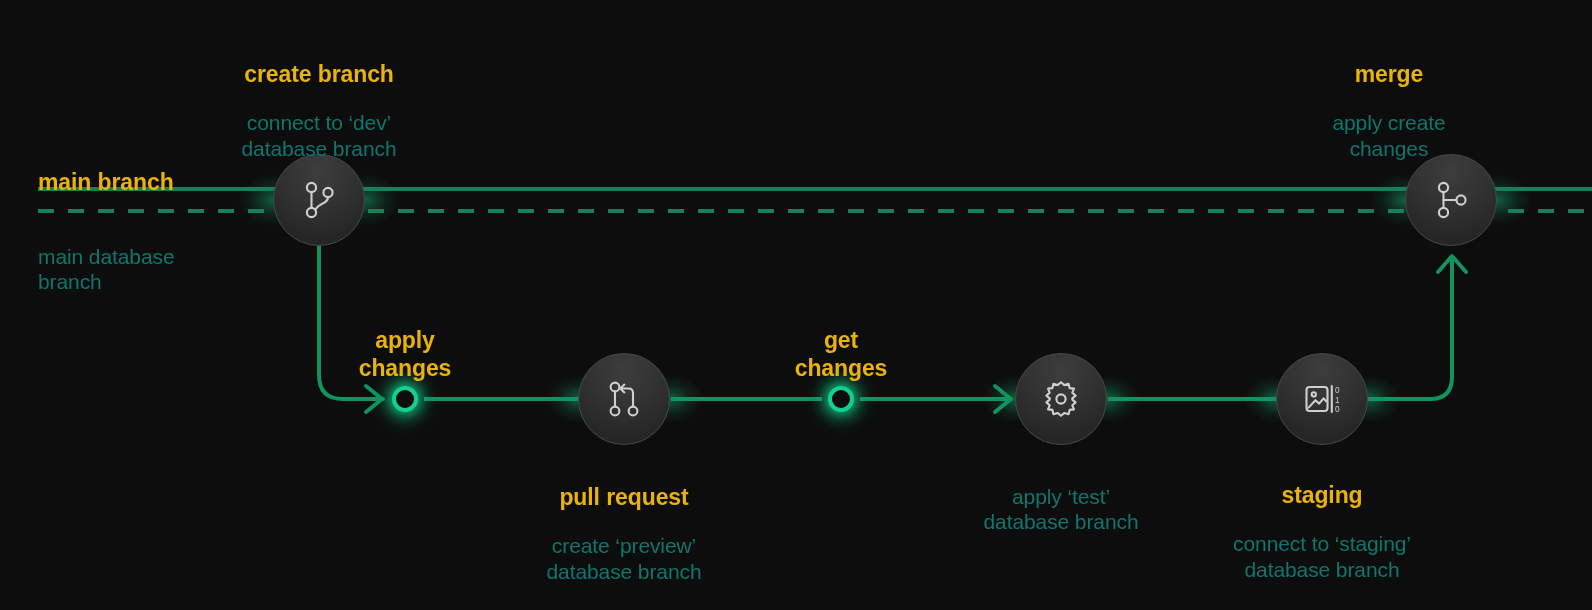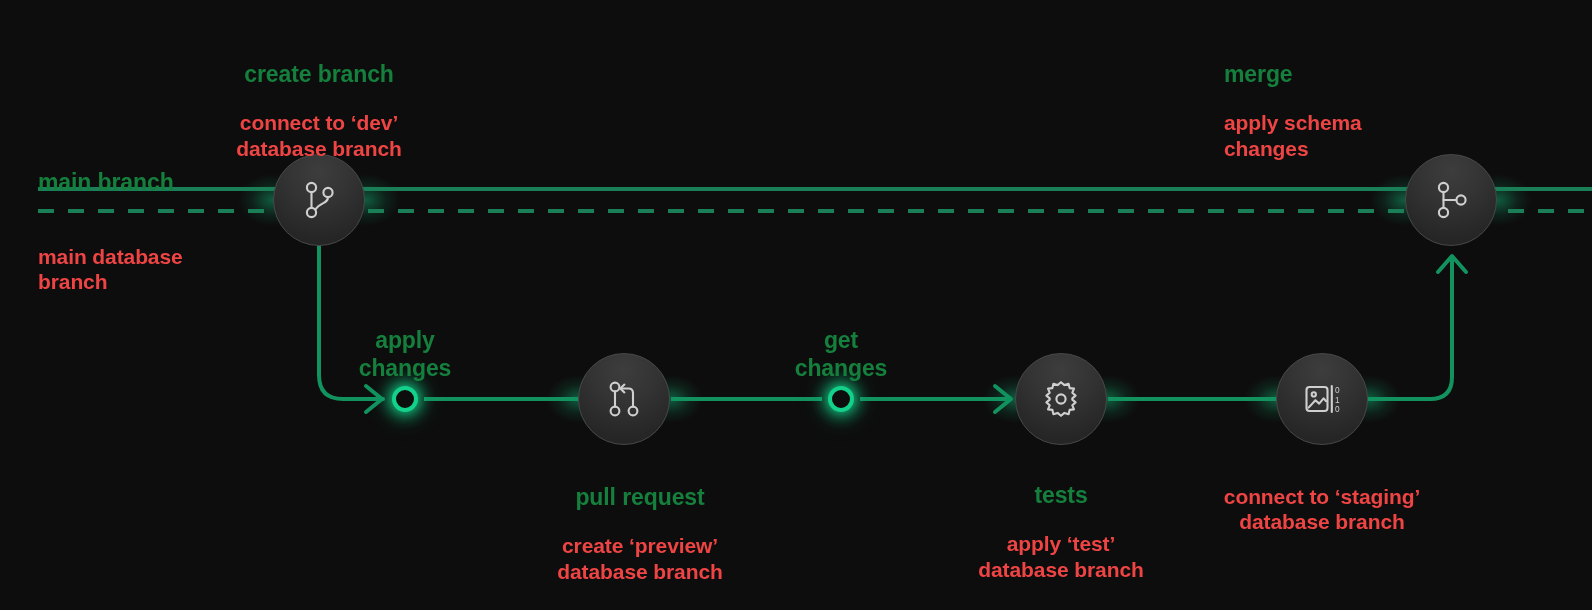--- a/index.html
+++ b/index.html
@@ -57,36 +57,36 @@
 
   
   .lbl{
     position:absolute;
     z-index:8;
     line-height:1.22;
     white-space:pre-line;
   }
   .lbl .title{
     display:block;
-    color:#15803d;
+    color:#eab308;
     font-weight:bold;
     font-size:23px;
     letter-spacing:-0.1px;
   }
   .lbl .sub{
     display:block;
-    color:#ef4444;
-    font-weight:bold;
+    color:#0f766e;
+    font-weight:normal;
     font-size:21px;
     letter-spacing:-0.1px;
     margin-top:3px;
   }
   .ctr{text-align:center;}
   .lft{text-align:left;}
-  .rgt{text-align:left;}
+  .rgt{text-align:center;}
 </style>
 </head>
 <body>
 
 <div id="stage">
 
   <svg id="wires" viewBox="0 0 1592 610">
     <defs>
       <filter id="softglow" x="-120%" y="-120%" width="340%" height="340%">
         <feGaussianBlur stdDeviation="7" result="b"></feGaussianBlur>
@@ -181,21 +181,21 @@
           <circle cx="32" cy="15.5" r="4.6"></circle>
           <path d="M15.5,15.1 L15.5,30.9"></path>
           <path d="M32,20.1 C32,27 24,25 19.4,32.5"></path>
         </g>
       </svg>
     </span>
   </div>
 
   <div class="lbl rgt" style="right:38px; top:40px; width:330px;">
     <span class="title">merge</span>
-    <span class="sub">apply schema
+    <span class="sub">apply create
 changes</span>
   </div>
   <div class="node" style="left:1405px; top:154px;">
     <span>
       <svg width="46" height="46" viewBox="0 0 46 46">
         <g fill="none" stroke="#cfcfcf" stroke-width="2.1" stroke-linecap="round" stroke-linejoin="round">
           <circle cx="15.5" cy="10.5" r="4.6"></circle>
           <circle cx="15.5" cy="35.5" r="4.6"></circle>
           <circle cx="33" cy="23" r="4.6"></circle>
           <path d="M15.5,15.1 L15.5,30.9"></path>
@@ -218,21 +218,21 @@
           <circle cx="14" cy="11" r="4.4"></circle>
           <circle cx="14" cy="35" r="4.4"></circle>
           <circle cx="32" cy="35" r="4.4"></circle>
           <path d="M14,15.4 L14,30.6"></path>
           <path d="M32,30.6 L32,17 Q32,12.5 27.5,12.5 L19.6,12.5"></path>
           <path d="M23.4,8.6 L19.3,12.5 L23.4,16.4"></path>
         </g>
       </svg>
     </span>
   </div>
-  <div class="lbl ctr" style="left:490px; top:463px; width:300px;">
+  <div class="lbl ctr" style="left:474px; top:463px; width:300px;">
     <span class="title">pull request</span>
     <span class="sub">create ‘preview’
 database branch</span>
   </div>
 
   <div class="lbl ctr" style="left:741px; top:306px; width:200px;">
     <span class="title">get
 changes</span>
   </div>
   <div class="dot" style="left:828px; top:386px;"></div>
@@ -247,38 +247,38 @@
                    L37.6,19.6 L34.3,22.4 L34.3,23.6 L37.6,26.4 L34.3,29.3
                    L36,33.4 L31.6,33.9 L30.6,38.2 L26.4,36.9 L23,39.8
                    L19.6,36.9 L15.4,38.2 L14.4,33.9 L10,33.4 L11.7,29.3
                    L8.4,26.4 L11.7,23.6 L11.7,22.4 L8.4,19.6 L11.7,16.7
                    L10,12.6 L14.4,12.1 L15.4,7.8 L19.6,9.1 Z"></path>
         </g>
       </svg>
     </span>
   </div>
   <div class="lbl ctr" style="left:911px; top:461px; width:300px;">
-    <span class="title">tests</span>
     <span class="sub">apply ‘test’
 database branch</span>
   </div>
 
   <div class="node" style="left:1276px; top:353px;">
     <span>
       <svg width="46" height="46" viewBox="0 0 46 46">
         <g fill="none" stroke="#cfcfcf" stroke-width="2.1" stroke-linecap="round" stroke-linejoin="round">
           <rect x="7.5" y="11" width="21" height="24" rx="3"></rect>
           <circle cx="14.8" cy="18.4" r="2.1"></circle>
           <path d="M9.6,31.6 L16.4,24.2 L20.2,27.6 L24.6,22.4 L27.2,25.2"></path>
           <path d="M32.8,10 L32.8,36"></path>
           <text x="38.4" y="17.2" fill="#cfcfcf" stroke="none" font-family="'Liberation Sans', sans-serif" font-size="8.3" text-anchor="middle">0</text>
           <text x="38.4" y="26.6" fill="#cfcfcf" stroke="none" font-family="'Liberation Sans', sans-serif" font-size="8.3" text-anchor="middle">1</text>
           <text x="38.4" y="36" fill="#cfcfcf" stroke="none" font-family="'Liberation Sans', sans-serif" font-size="8.3" text-anchor="middle">0</text>
         </g>
       </svg>
     </span>
   </div>
   <div class="lbl ctr" style="left:1172px; top:461px; width:300px;">
+    <span class="title">staging</span>
     <span class="sub">connect to ‘staging’
 database branch</span>
   </div>
 
 </div>
 
 </body></html>

